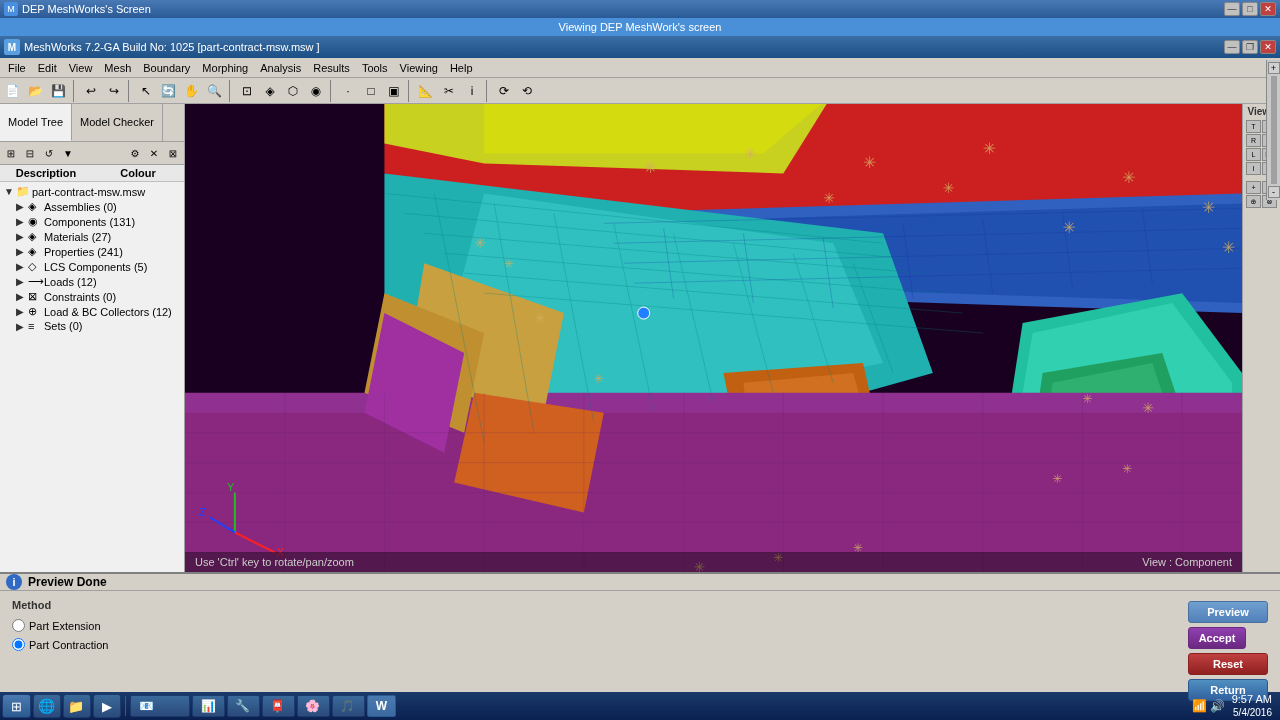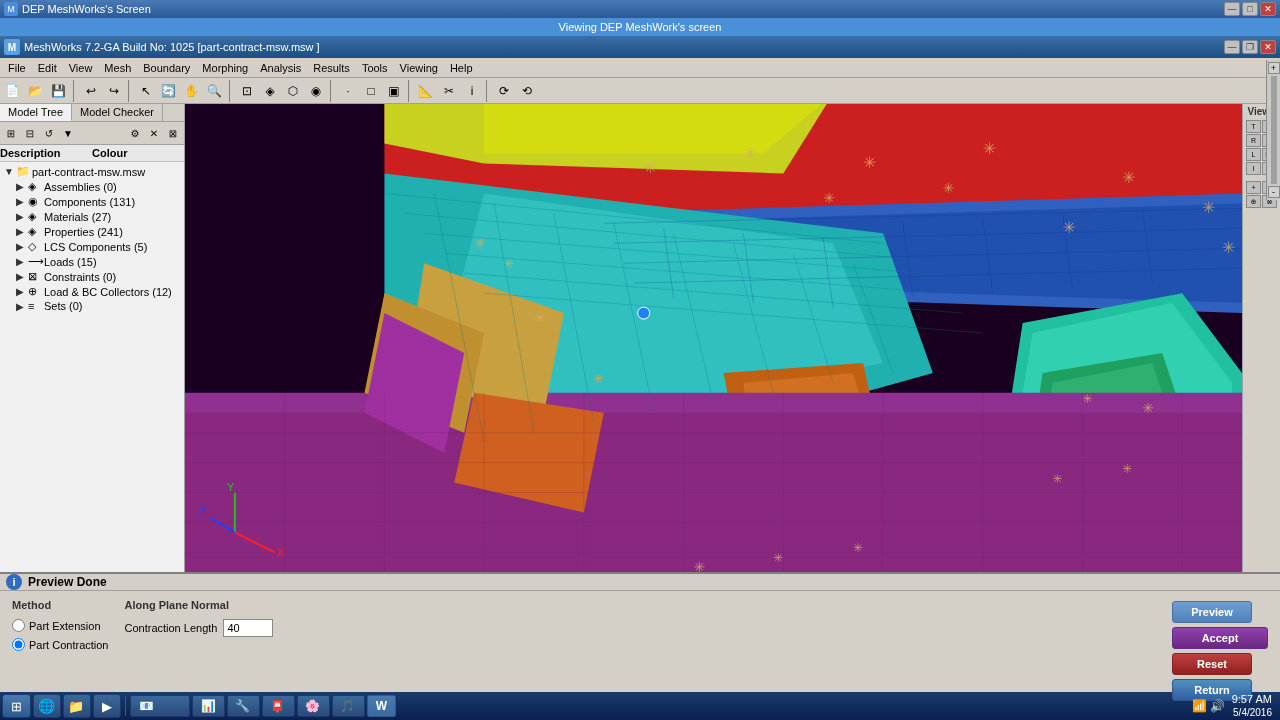--- a/index.html
+++ b/index.html
@@ -82,21 +82,21 @@
       border-right: 1px solid #a0a0a0;
       display: flex;
       flex-direction: column;
     }
     #tabs-row {
       display: flex;
       background: #d4d0c8;
       border-bottom: 1px solid #a0a0a0;
     }
     .tab-btn {
-      padding: 2px 8px;
+      padding: 12px 8px;
       font-size: 11px;
       cursor: pointer;
       border-right: 1px solid #a0a0a0;
       background: #d4d0c8;
     }
     .tab-btn.active { background: #f0f0f0; border-bottom: 1px solid #f0f0f0; }
 
     #panel-toolbar {
       display: flex;
       align-items: center;
@@ -114,21 +114,21 @@
       display: flex; align-items: center; justify-content: center;
     }
 
     #tree-headers {
       display: flex;
       background: #e8e8e8;
       border-bottom: 1px solid #c0c0c0;
       font-size: 11px;
       font-weight: bold;
     }
-    .tree-header { padding: 2px 0; flex: 1; }
+    .tree-header { padding: 2px 12px; flex: 1; text-align: center; }
 
     #tree-content { flex: 1; overflow-y: auto; padding: 2px; }
     .tree-item {
       display: flex;
       align-items: center;
       padding: 1px 2px;
       font-size: 11px;
       cursor: pointer;
       white-space: nowrap;
     }
@@ -361,21 +361,21 @@
         <span class="tree-label">Properties (241)</span>
       </div>
       <div class="tree-item tree-indent">
         <span class="tree-expander">▶</span>
         <span class="tree-icon">◇</span>
         <span class="tree-label">LCS Components (5)</span>
       </div>
       <div class="tree-item tree-indent">
         <span class="tree-expander">▶</span>
         <span class="tree-icon">⟶</span>
-        <span class="tree-label">Loads (15)</span>
+        <span class="tree-label">Loads (12)</span>
       </div>
       <div class="tree-item tree-indent">
         <span class="tree-expander">▶</span>
         <span class="tree-icon">⊠</span>
         <span class="tree-label">Constraints (0)</span>
       </div>
       <div class="tree-item tree-indent">
         <span class="tree-expander">▶</span>
         <span class="tree-icon">⊕</span>
         <span class="tree-label">Load &amp; BC Collectors (12)</span>
@@ -505,20 +505,24 @@
         <text x="42" y="24" fill="#ff2020" font-size="11">X</text>
 
         <line x1="0" y1="0" x2="0" y2="-40" stroke="#20c020" stroke-width="2"></line>
         <text x="-8" y="-42" fill="#20c020" font-size="11">Y</text>
 
         <line x1="0" y1="0" x2="-25" y2="-15" stroke="#2040ff" stroke-width="2"></line>
         <text x="-36" y="-16" fill="#2040ff" font-size="11">Z</text>
       </g>
     </svg>
 
+    <div id="viewport-status" style="position:absolute; bottom:0; left:0; right:0; height:20px; background:rgba(0,0,0,0.4); display:flex; align-items:center; justify-content:space-between; padding:0 10px;">
+      <span style="color:#cccccc; font-size:11px;">Use 'Ctrl' key to rotate/pan/zoom</span>
+      <span style="color:#cccccc; font-size:11px;">View : Component</span>
+    </div>
   </div>
 
   <div id="right-panel" style="width:38px; background:#d4d0c8; border-left:1px solid #a0a0a0; display:flex; flex-direction:column; align-items:center; padding:2px; gap:1px;">
     <div style="font-size:10px; font-weight:bold; color:#333; margin-bottom:2px;">Views</div>
 
     <div style="display:grid; grid-template-columns:1fr 1fr; gap:1px;">
       <button style="width:15px;height:13px;background:#c0c0c0;border:1px solid #888;font-size:7px;cursor:pointer;">T</button>
       <button style="width:15px;height:13px;background:#c0c0c0;border:1px solid #888;font-size:7px;cursor:pointer;">F</button>
       <button style="width:15px;height:13px;background:#c0c0c0;border:1px solid #888;font-size:7px;cursor:pointer;">R</button>
       <button style="width:15px;height:13px;background:#c0c0c0;border:1px solid #888;font-size:7px;cursor:pointer;">B</button>
@@ -559,33 +563,26 @@
         <span>Part Extension</span>
       </label>
       <label style="display:flex; align-items:center; gap:4px; font-size:11px; cursor:pointer; margin-top:2px;">
         <input type="radio" name="method" checked="" style="cursor: pointer;">
         <span>Part Contraction</span>
       </label>
     </div>
 
 
 
-    <div class="control-group">
-      <div style="font-size:11px; font-weight:bold; color:#333; margin-bottom:4px;">Along Plane Normal</div>
-      <div style="display:flex; align-items:center; gap:6px;">
-        <span style="font-size:11px;">Contraction Length</span>
-        <input type="text" style="height: 18px; width: 50px; border: 1px solid rgb(136, 136, 136); background: white; padding: 1px 3px; font-size: 11px;" value="40">
-      </div>
-    </div>
 
     <div style="flex:1;"></div>
 
     <div style="display:flex; flex-direction:column; gap:4px; margin-top:2px;">
       <button style="width:80px; padding:4px 8px; font-size:11px; cursor:pointer; border:1px solid #4a70a0; border-radius:3px; background:linear-gradient(to bottom,#70a0d0,#5080b8); color:white; font-weight:bold;">Preview</button>
-      <button style="width:96px; padding:4px 5px; font-size:11px; cursor:pointer; border:1px solid #6a2880; border-radius:3px; background:linear-gradient(to bottom,#9040b0,#6a2880); color:white; font-weight:bold;">Accept</button>
+      <button style="width:58px; padding:4px 5px; font-size:11px; cursor:pointer; border:1px solid #6a2880; border-radius:3px; background:linear-gradient(to bottom,#9040b0,#6a2880); color:white; font-weight:bold;">Accept</button>
       <button style="width:80px; padding:4px 8px; font-size:11px; cursor:pointer; border:1px solid #8a2020; border-radius:3px; background:linear-gradient(to bottom,#c04040,#902020); color:white; font-weight:bold;">Reset</button>
       <button style="width:80px; padding:4px 8px; font-size:11px; cursor:pointer; border:1px solid #2a5a90; border-radius:3px; background:linear-gradient(to bottom,#5090c0,#3060a0); color:white; font-weight:bold;">Return</button>
     </div>
   </div>
 </div>
 
 <div id="taskbar" style="height:28px; background:linear-gradient(to bottom,#1a3a6a,#0a2050); display:flex; align-items:center; padding:0 2px; gap:2px;">
 
   <button style="height:24px; padding:0 8px; background:linear-gradient(to bottom,#4a7ab0,#2a5a90); border:1px solid #1a3a70; border-radius:3px; cursor:pointer; color:white; font-size:13px; display:flex; align-items:center; gap:4px;">
     <span>⊞</span>

